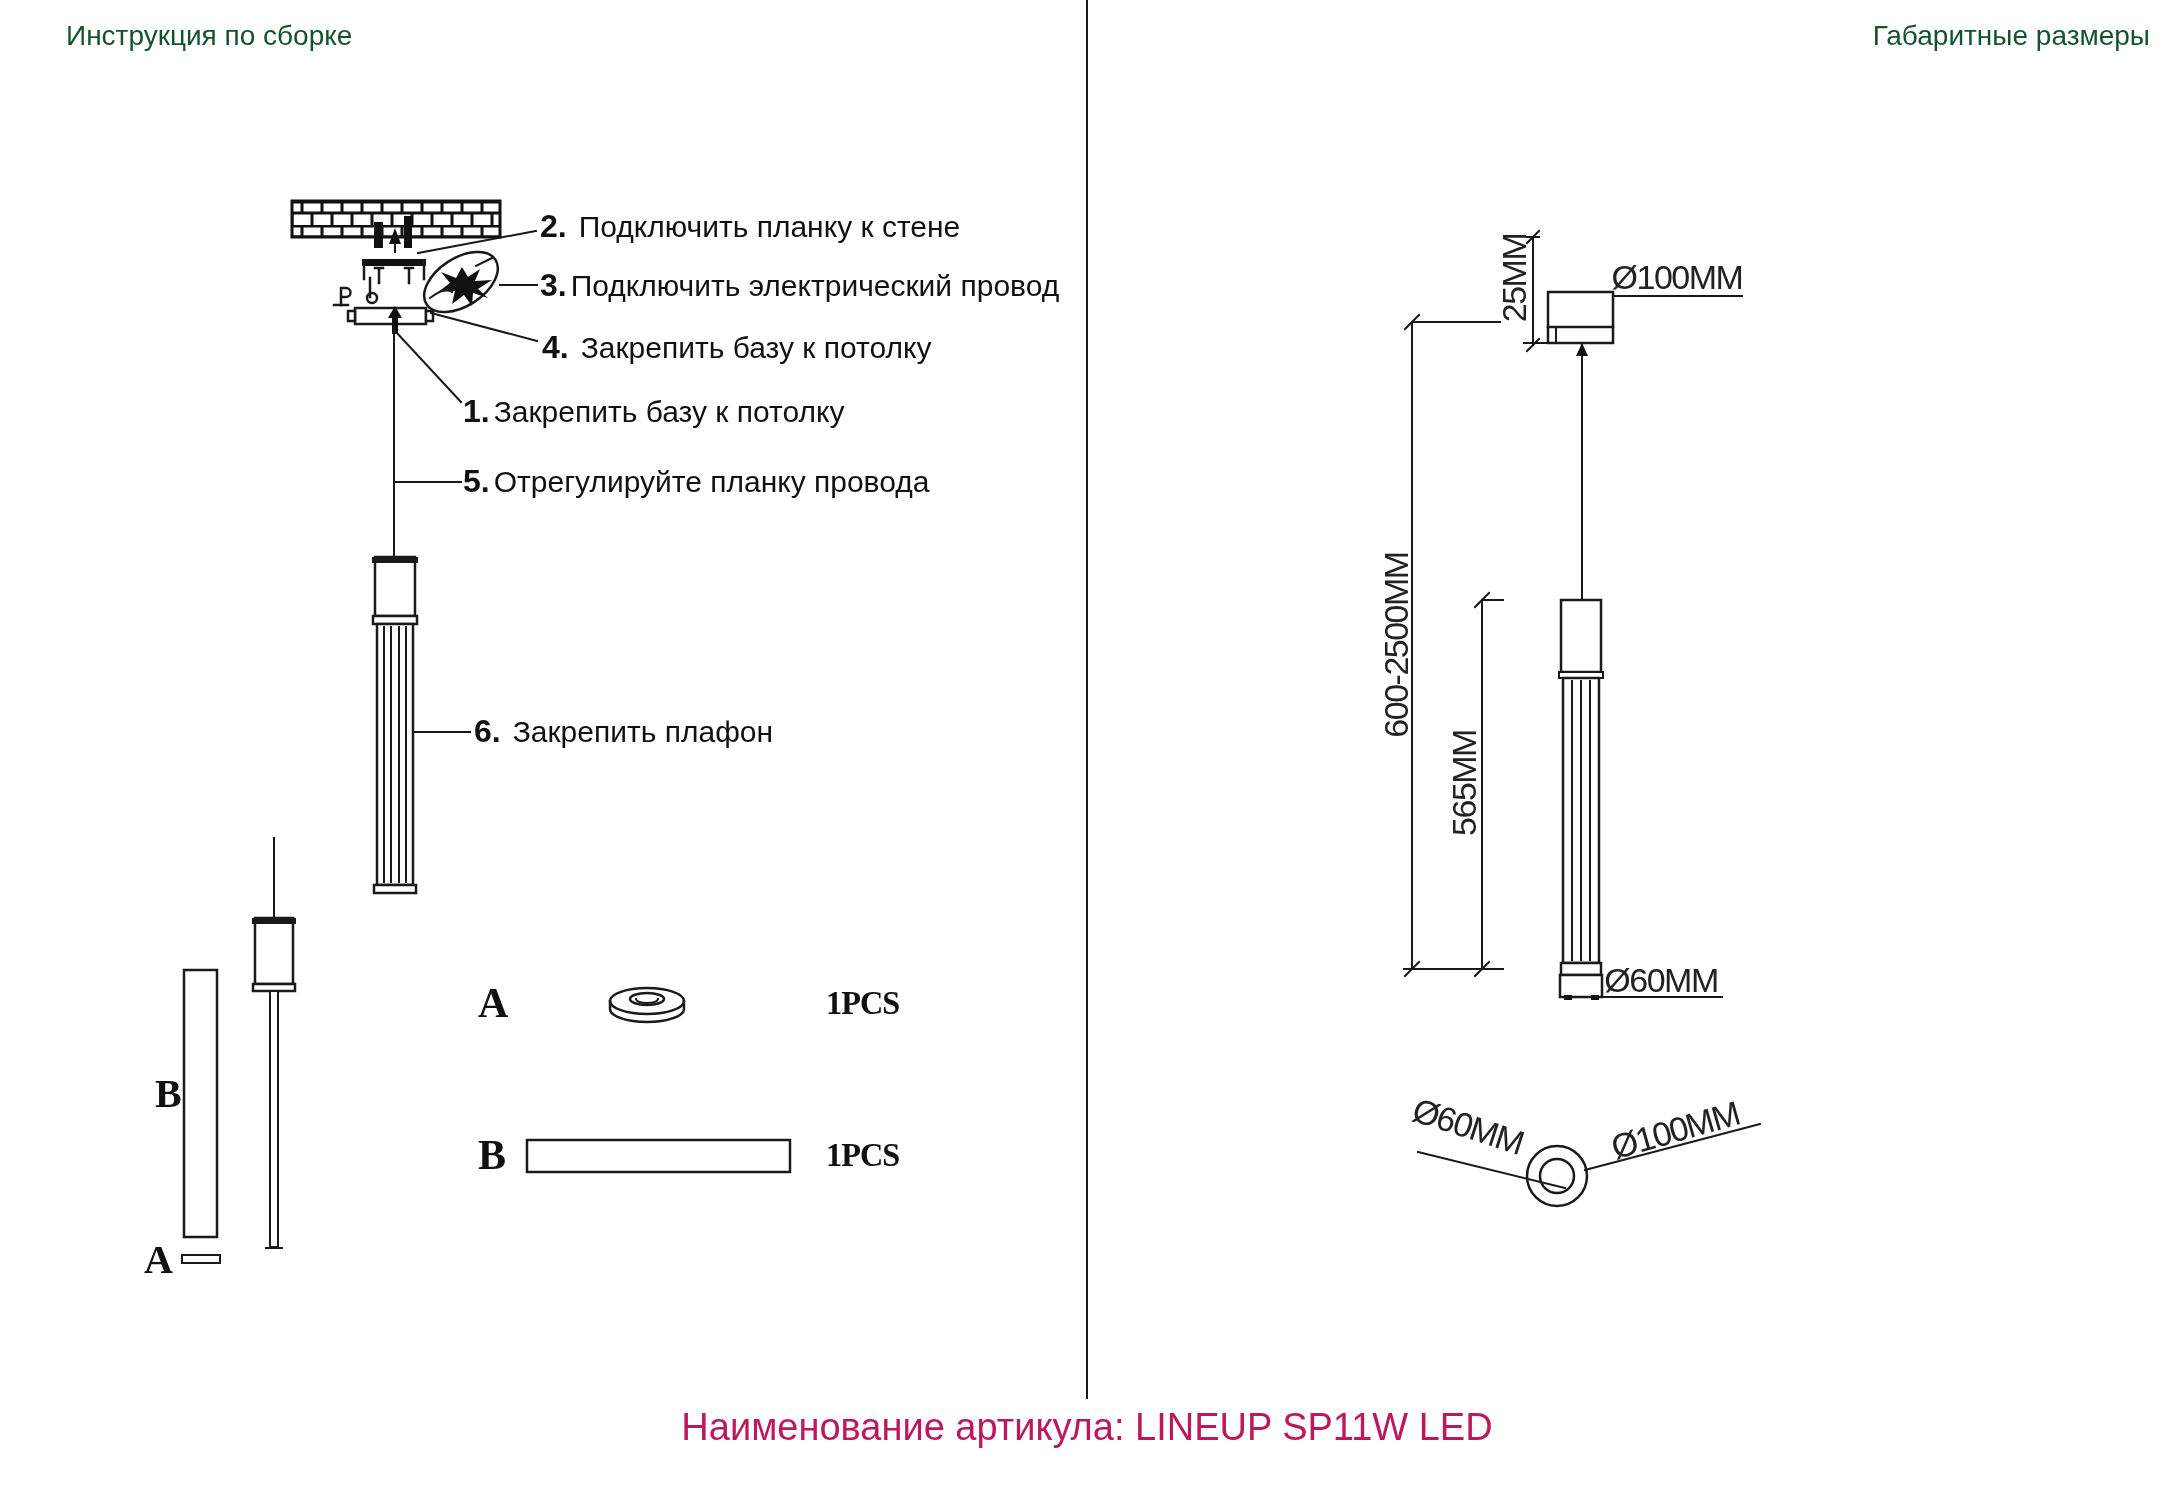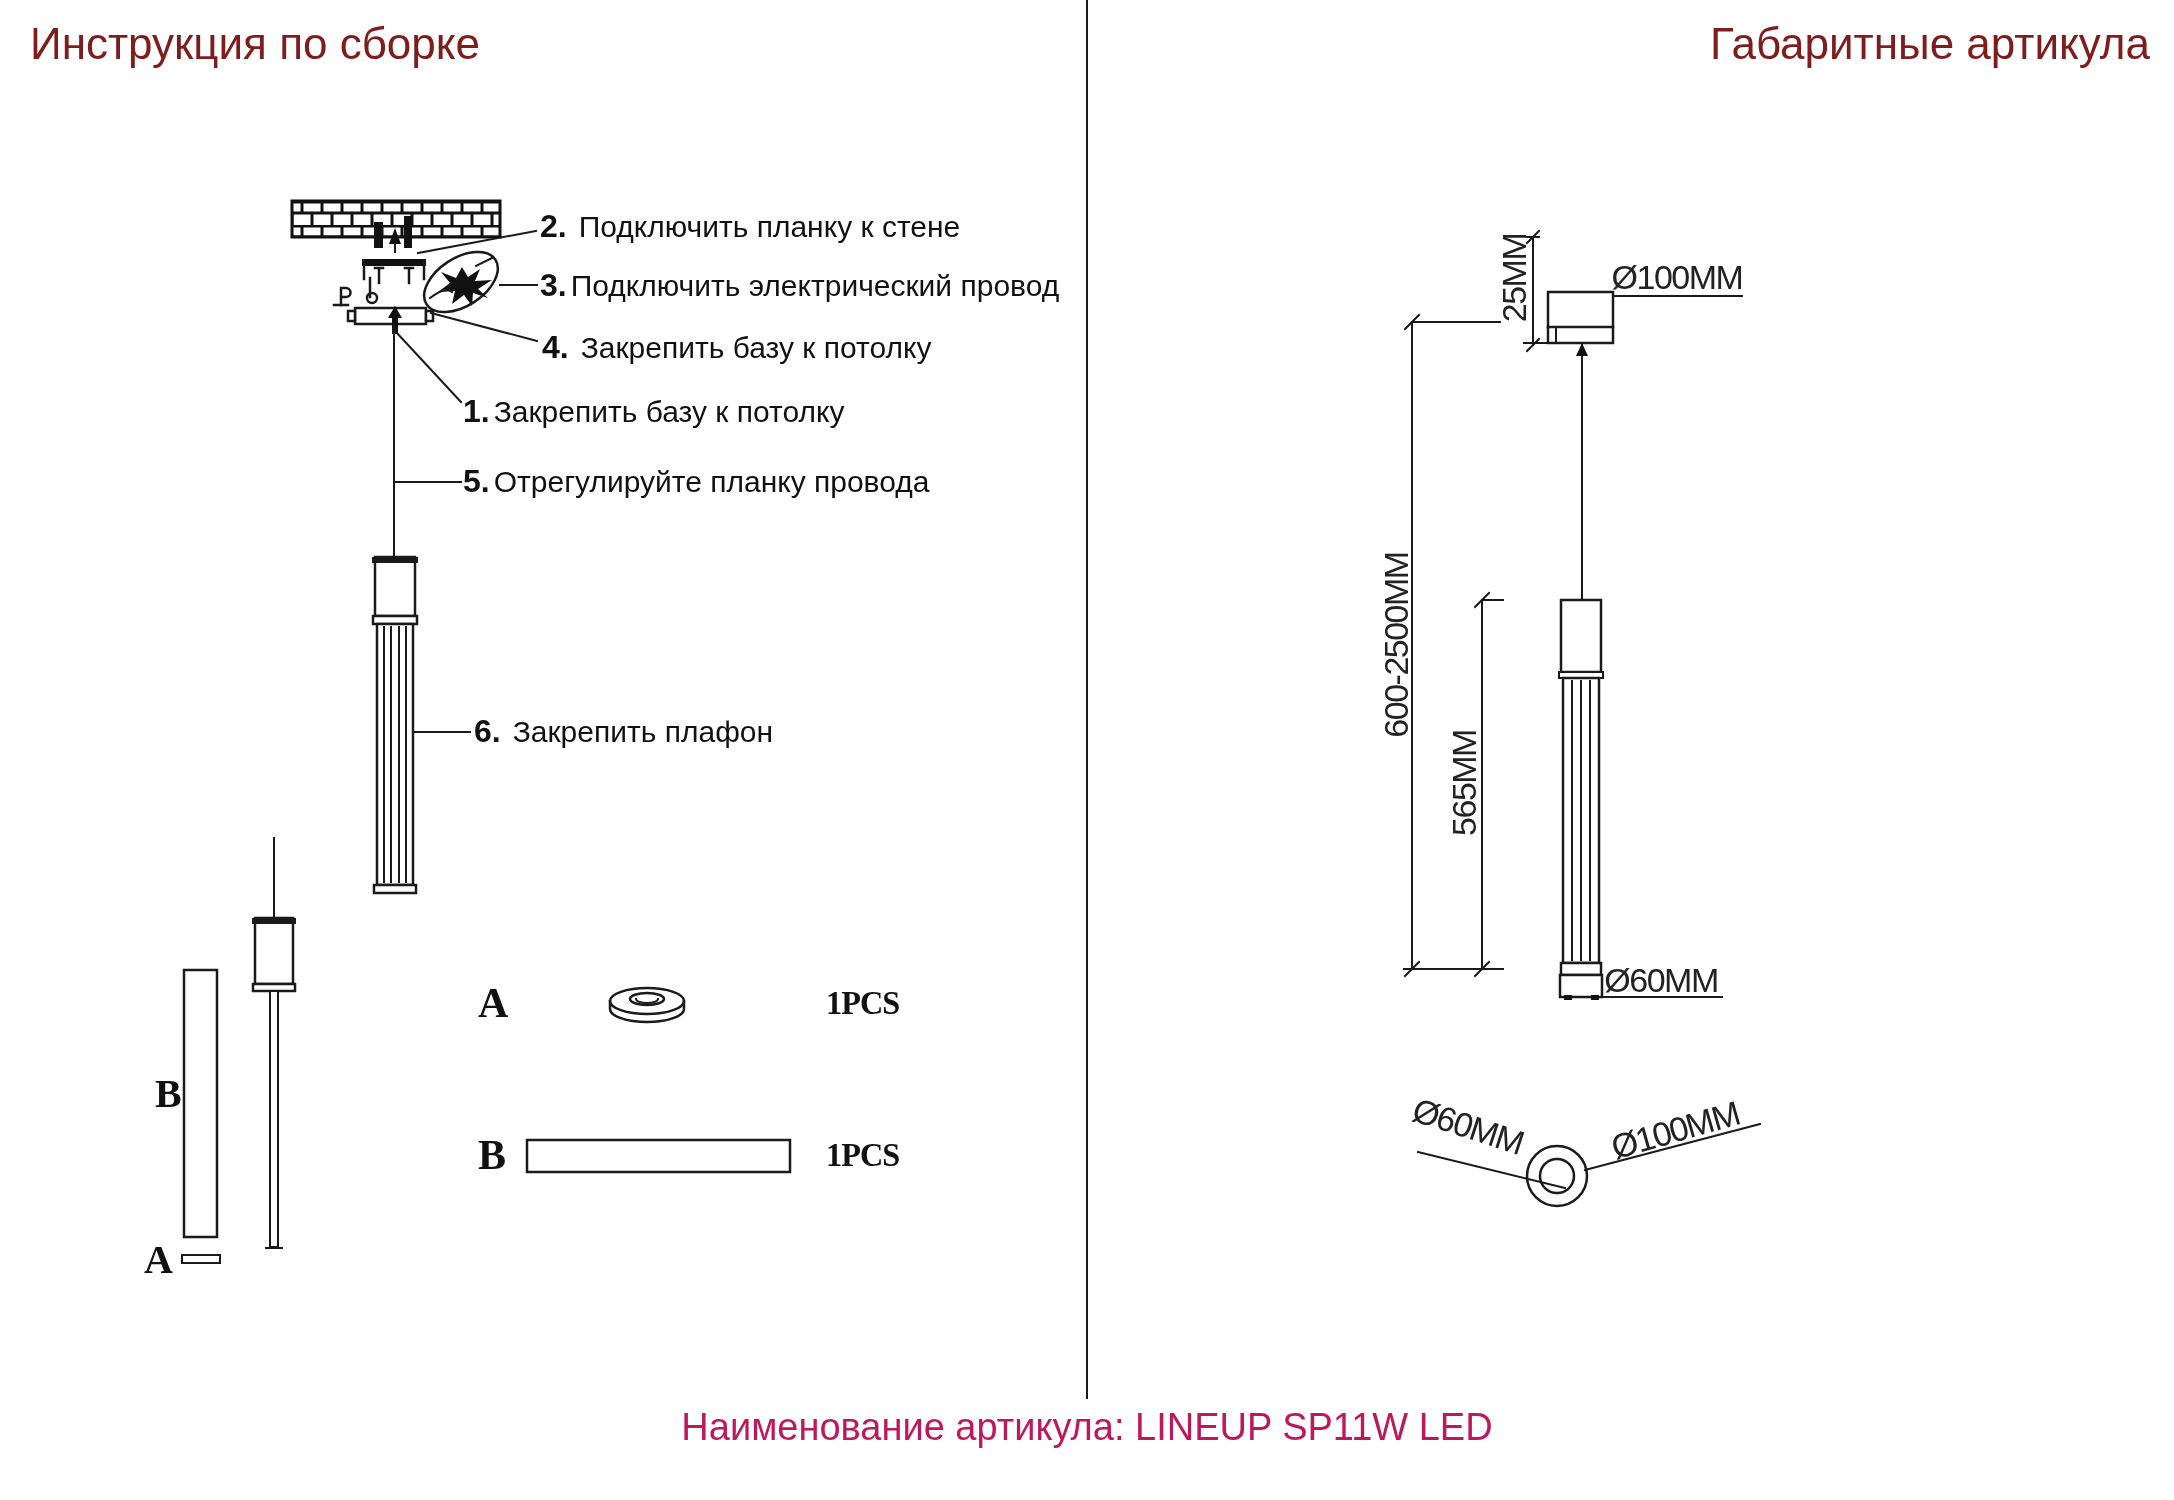--- a/index.html
+++ b/index.html
@@ -1,20 +1,20 @@
 <!DOCTYPE html>
 <html><head>
 <meta charset="utf-8">
 <style>
   html,body{margin:0;padding:0;background:#fff;}
   .canvas{position:relative;width:2174px;height:1500px;background:#ffffff;overflow:hidden;
           font-family:"Liberation Sans",sans-serif;color:#111;}
   svg{position:absolute;left:0;top:0;}
   .t{position:absolute;white-space:nowrap;line-height:1;}
-  .title{font-size:44px;color:#7f1d1d;}
+  .title{font-size:28px;color:#14532d;margin-left:36px;}
   .step{font-size:30px;color:#111;display:flex;align-items:baseline;}
   .step .num{font-weight:700;font-size:32px;font-family:"Liberation Sans",sans-serif;}
   .step.sp .num{margin-right:12px;}
   .step .num{margin-right:4px;}
   .dim{font-size:34px;letter-spacing:-1.5px;color:#222;}
   .rot{transform:translate(-50%,-50%) rotate(-90deg);}
   .ctr{transform:translate(-50%,-50%);}
   .serifb{font-family:"Liberation Serif","DejaVu Serif",serif;font-weight:700;}
   .bigletter{font-size:42px;}
   .qty{font-size:34px;transform:scaleX(0.95);transform-origin:left center;letter-spacing:-1px;}
@@ -174,21 +174,21 @@
 
     <g>
       <circle cx="1557" cy="1176" r="30" fill="#fff"></circle>
       <circle cx="1557" cy="1176" r="17"></circle>
       <line x1="1418" y1="1152" x2="1565" y2="1188" stroke-width="2"></line>
       <line x1="1585" y1="1170" x2="1760" y2="1124" stroke-width="2"></line>
     </g>
   </svg>
 
   <div class="t title" style="left:30px;top:22px;">Инструкция по сборке</div>
-  <div class="t title" style="right:24px;top:22px;">Габаритные артикула</div>
+  <div class="t title" style="right:24px;top:22px;">Габаритные размеры</div>
 
   <div class="t step sp" style="left:540px;top:210px;">
     <span class="num">2.</span>
     <span>Подключить планку к стене</span>
   </div>
   <div class="t step" style="left:540px;top:269px;">
     <span class="num">3.</span>
     <span>Подключить электрический провод</span>
   </div>
   <div class="t step sp" style="left:542px;top:331px;">

